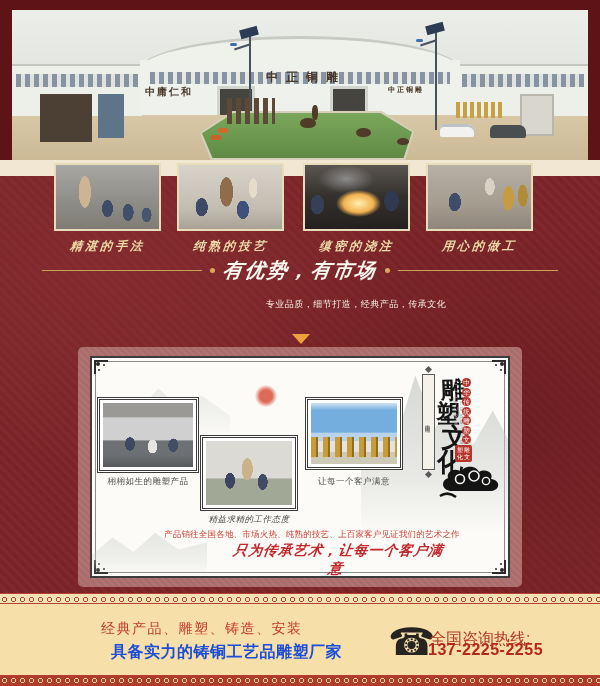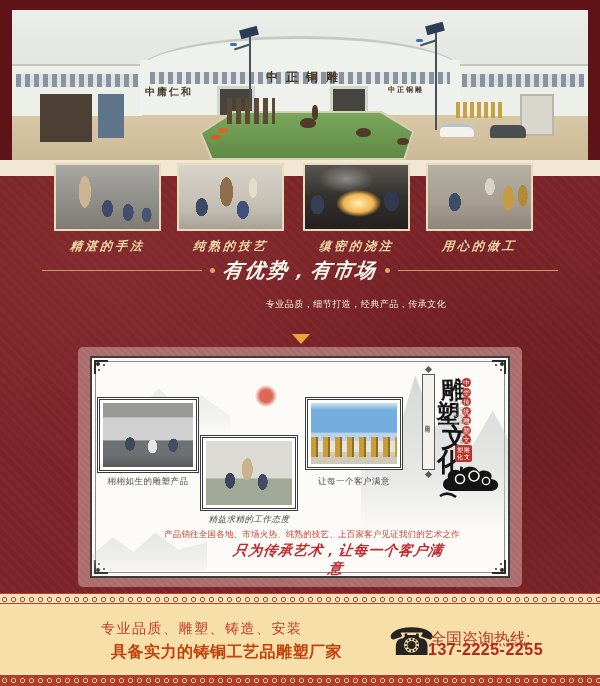--- a/index.html
+++ b/index.html
@@ -184,21 +184,21 @@
   .footer { position:absolute; left:0; top:593px; width:600px; height:93px; background:#f7dfa9; }
   .f-strip { position:absolute; left:0; width:600px; height:11px; }
   .f-strip.top { top:0; background-color:#f2e2b8;
     background-image:radial-gradient(circle at 4.5px 5.5px, rgba(0,0,0,0) 1.5px, #c0452f 1.5px 2.5px, rgba(0,0,0,0) 2.5px);
     background-size:9px 11px; border-top:1px solid #b8402c; border-bottom:1px solid #b8402c; }
   .f-strip.bottom { top:82px; background-color:#b23c2c;
     background-image:radial-gradient(circle at 4.5px 5.5px, rgba(0,0,0,0) 1.5px, #ecd49e 1.5px 2.5px, rgba(0,0,0,0) 2.5px);
     background-size:9px 11px; }
   .f-services { position:absolute; left:101px; top:27px; font-size:14px; letter-spacing:1.5px; color:#c33a28; }
   .f-headline { position:absolute; left:111px; top:49px; font-size:16px; font-weight:bold;
-    letter-spacing:0.5px; color:#c2410c; }
+    letter-spacing:0.5px; color:#1d4ed8; }
   .f-phone-icon { position:absolute; left:388px; top:30px; font-size:38px; line-height:38px; color:#262320; }
   .f-hotline { position:absolute; left:430px; top:36px; font-size:16px; color:#b3392b; }
   .f-number { position:absolute; left:428px; top:48px; font-size:16px; font-weight:bold;
     letter-spacing:0.5px; color:#b5261c; }
 </style>
 </head>
 <body>
 
 <div class="stage">
 
@@ -324,21 +324,21 @@
         <path d="M2 33 C8 29 14 31 18 34" stroke="#141414" stroke-width="2.5" fill="none"></path>
       </svg>
 
       <div class="note">产品销往全国各地、市场火热、纯熟的技艺、上百家客户见证我们的艺术之作</div>
       <div class="slogan">只为传承艺术，让每一个客户满意</div>
     </div>
   </div>
 
   <div class="footer">
     <div class="f-strip top"></div>
-    <div class="f-services">专业品质、雕塑、铸造、安装</div>
+    <div class="f-services">经典产品、雕塑、铸造、安装</div>
     <div class="f-headline">具备实力的铸铜工艺品雕塑厂家</div>
     <div class="f-phone-icon">☎</div>
     <div class="f-hotline">全国咨询热线:</div>
     <div class="f-number">137-2225-2255</div>
     <div class="f-strip bottom"></div>
   </div>
 
 </div>
 
 </body></html>

